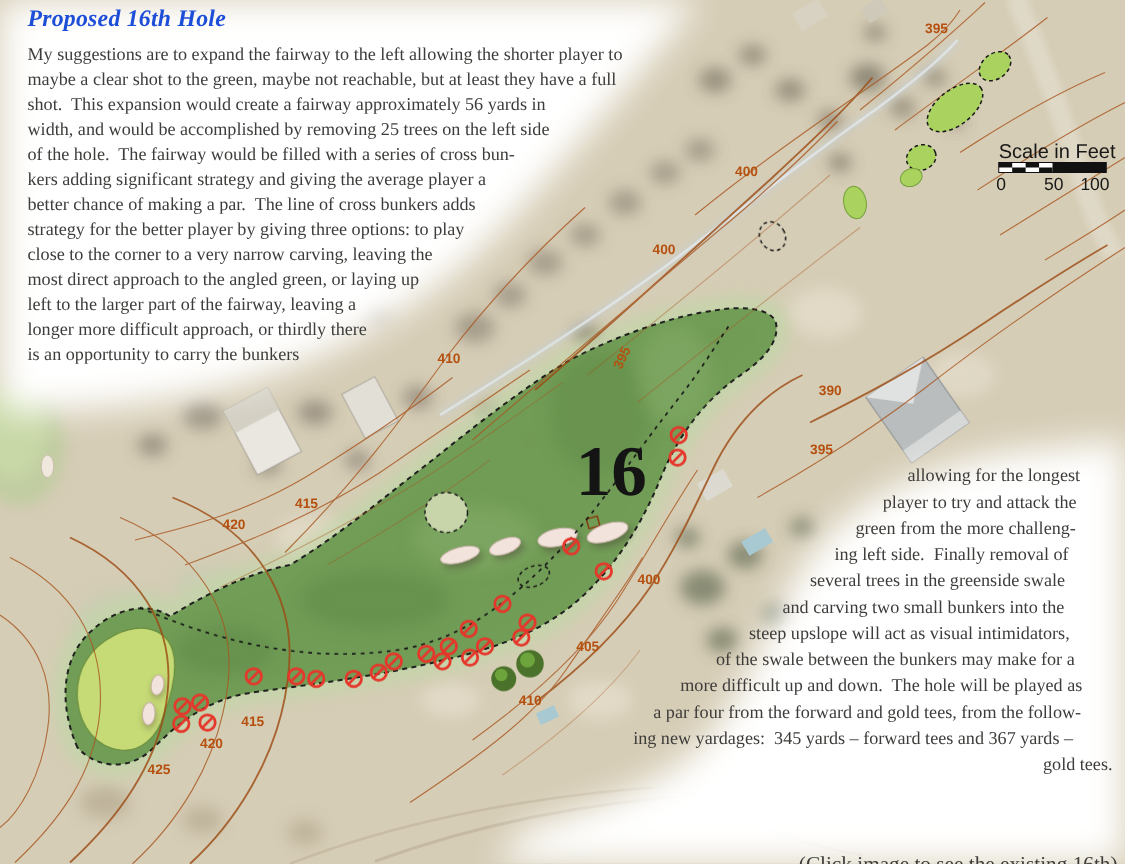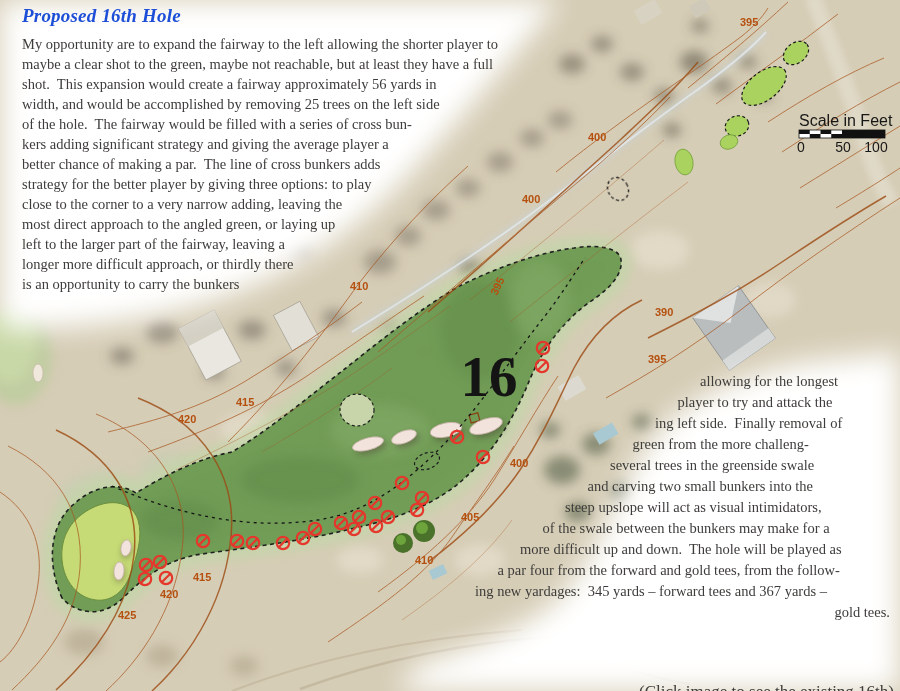--- a/index.html
+++ b/index.html
@@ -5,21 +5,21 @@
   html,body{margin:0;padding:0;background:#ffffff;}
   .stage{position:relative;width:900px;height:691px;background:#fff;overflow:hidden;
          font-family:"Liberation Serif",serif;color:#3d3c3a;}
   .stage svg{position:absolute;left:0;top:0;}
   .page-title{position:absolute;left:22px;top:5px;font-size:19px;font-style:italic;
               font-weight:bold;color:#1d4ed8;letter-spacing:.2px;}
   .ltext{position:absolute;left:22px;top:34px;width:560px;font-size:14.5px;}
   .ltext .tl{height:20px;line-height:20px;white-space:pre;}
   .rtext{position:absolute;left:430px;top:371px;width:460px;font-size:14.5px;}
   .rfloat{float:left;width:270px;height:252px;shape-outside:polygon(0 0,100% 0,0 100%);}
-  .rtext .rl{line-height:21px;white-space:pre;}
+  .rtext .rl{line-height:21px;text-align:center;white-space:pre;}
   .rtext .rl.last{text-align:right;padding-left:17px;}
   .click-note{position:absolute;left:430px;top:646px;width:464px;font-size:17px;
               text-align:right;margin-top:36px;}
   .ix{stroke:#9c4a12;stroke-width:1.5;}
   text.clabel{font-family:"Liberation Sans",sans-serif;font-size:11px;font-weight:bold;
               fill:#b5500f;}
   text.sclabel{font-family:"Liberation Sans",sans-serif;fill:#171717;}
   text.holenum{font-family:"Liberation Serif",serif;font-weight:600;fill:#141414;}
 </style>
 </head>
@@ -294,41 +294,41 @@
     <rect x="842" y="130" width="43" height="8" fill="#111"></rect>
     <text class="sclabel" x="801" y="152" font-size="14" text-anchor="middle">0</text>
     <text class="sclabel" x="843" y="152" font-size="14" text-anchor="middle">50</text>
     <text class="sclabel" x="876" y="152" font-size="14" text-anchor="middle">100</text>
   </g>
 </svg>
 
 <div class="page-title">Proposed 16th Hole</div>
 
 <div class="ltext">
-  <div class="tl">My opportunity are to expand the fairway to the left allowing the shorter player to</div>
+  <div class="tl">My suggestions are to expand the fairway to the left allowing the shorter player to</div>
   <div class="tl">maybe a clear shot to the green, maybe not reachable, but at least they have a full</div>
   <div class="tl">shot.  This expansion would create a fairway approximately 56 yards in</div>
   <div class="tl">width, and would be accomplished by removing 25 trees on the left side</div>
   <div class="tl">of the hole.  The fairway would be filled with a series of cross bun-</div>
   <div class="tl">kers adding significant strategy and giving the average player a</div>
   <div class="tl">better chance of making a par.  The line of cross bunkers adds</div>
   <div class="tl">strategy for the better player by giving three options: to play</div>
-  <div class="tl">close to the corner to a very narrow adding, leaving the</div>
+  <div class="tl">close to the corner to a very narrow carving, leaving the</div>
   <div class="tl">most direct approach to the angled green, or laying up</div>
   <div class="tl">left to the larger part of the fairway, leaving a</div>
   <div class="tl">longer more difficult approach, or thirdly there</div>
   <div class="tl">is an opportunity to carry the bunkers</div>
 </div>
 
 <div class="rtext">
   <div class="rfloat"></div>
   <div class="rl">allowing for the longest</div>
   <div class="rl">player to try and attack the</div>
+  <div class="rl">green from the more challeng-</div>
   <div class="rl">ing left side.  Finally removal of</div>
-  <div class="rl">green from the more challeng-</div>
   <div class="rl">several trees in the greenside swale</div>
   <div class="rl">and carving two small bunkers into the</div>
   <div class="rl">steep upslope will act as visual intimidators,</div>
   <div class="rl">of the swale between the bunkers may make for a</div>
   <div class="rl">more difficult up and down.  The hole will be played as</div>
   <div class="rl">a par four from the forward and gold tees, from the follow-</div>
   <div class="rl">ing new yardages:  345 yards – forward tees and 367 yards –</div>
   <div class="rl last">gold tees.</div>
 </div>
 

